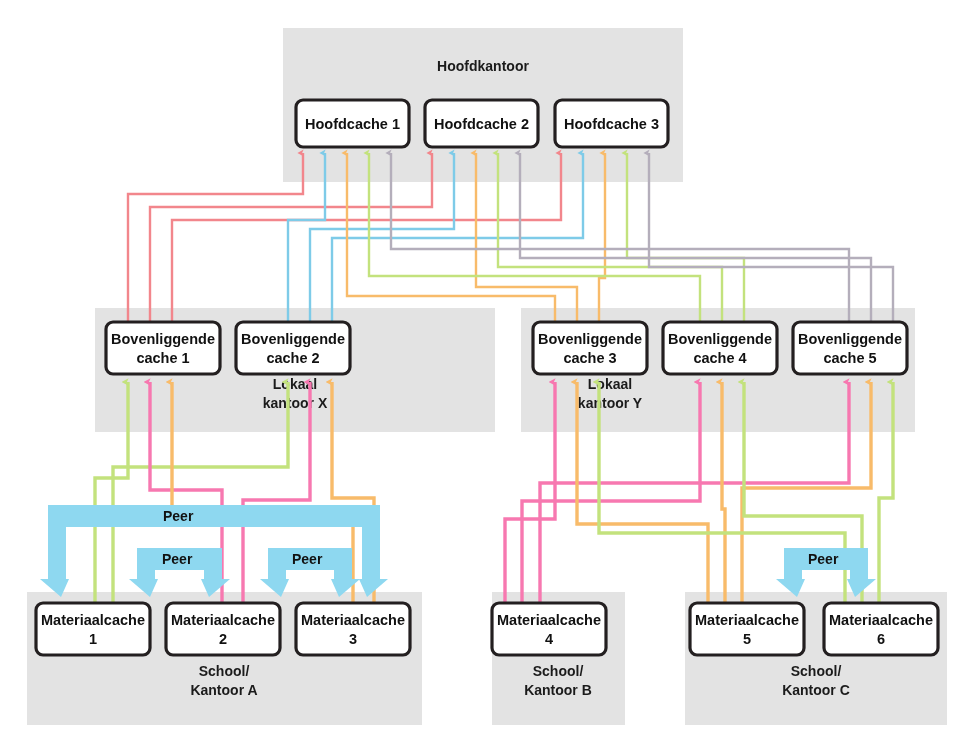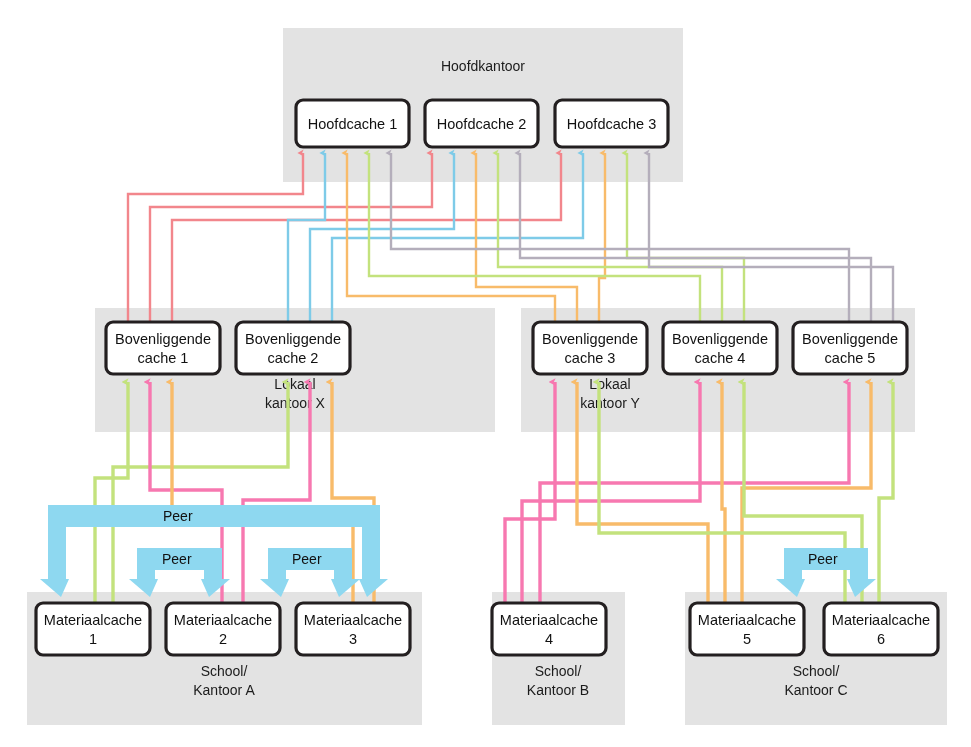--- a/index.html
+++ b/index.html
@@ -1,18 +1,18 @@
 <!DOCTYPE html>
 <html><head>
 <meta charset="utf-8">
 <style>
   html,body{margin:0;padding:0;background:#ffffff;}
   body{width:971px;height:747px;overflow:hidden;
        font-family:"Liberation Sans","DejaVu Sans",sans-serif;}
-  #stage{position:relative;width:856px;height:747px;}
+  #stage{position:relative;width:856px;height:747px;font-weight:bold;}
   svg{display:block;}
   .zone-label{font-size:14px;fill:#1b1b1b;}
   .box-label{font-size:14.5px;fill:#111111;}
   .peer-label{font-size:14px;fill:#111111;}
   .nodebox{fill:#ffffff;stroke:#231f20;stroke-width:3.2;}
   .zone{fill:#e3e3e3;}
   .wire{fill:none;stroke-width:2.4;stroke-linecap:butt;stroke-linejoin:miter;}
   .wire-thick{fill:none;stroke-width:3.4;stroke-linejoin:miter;}
   .peerband{fill:#8ed8f0;}
 </style>

